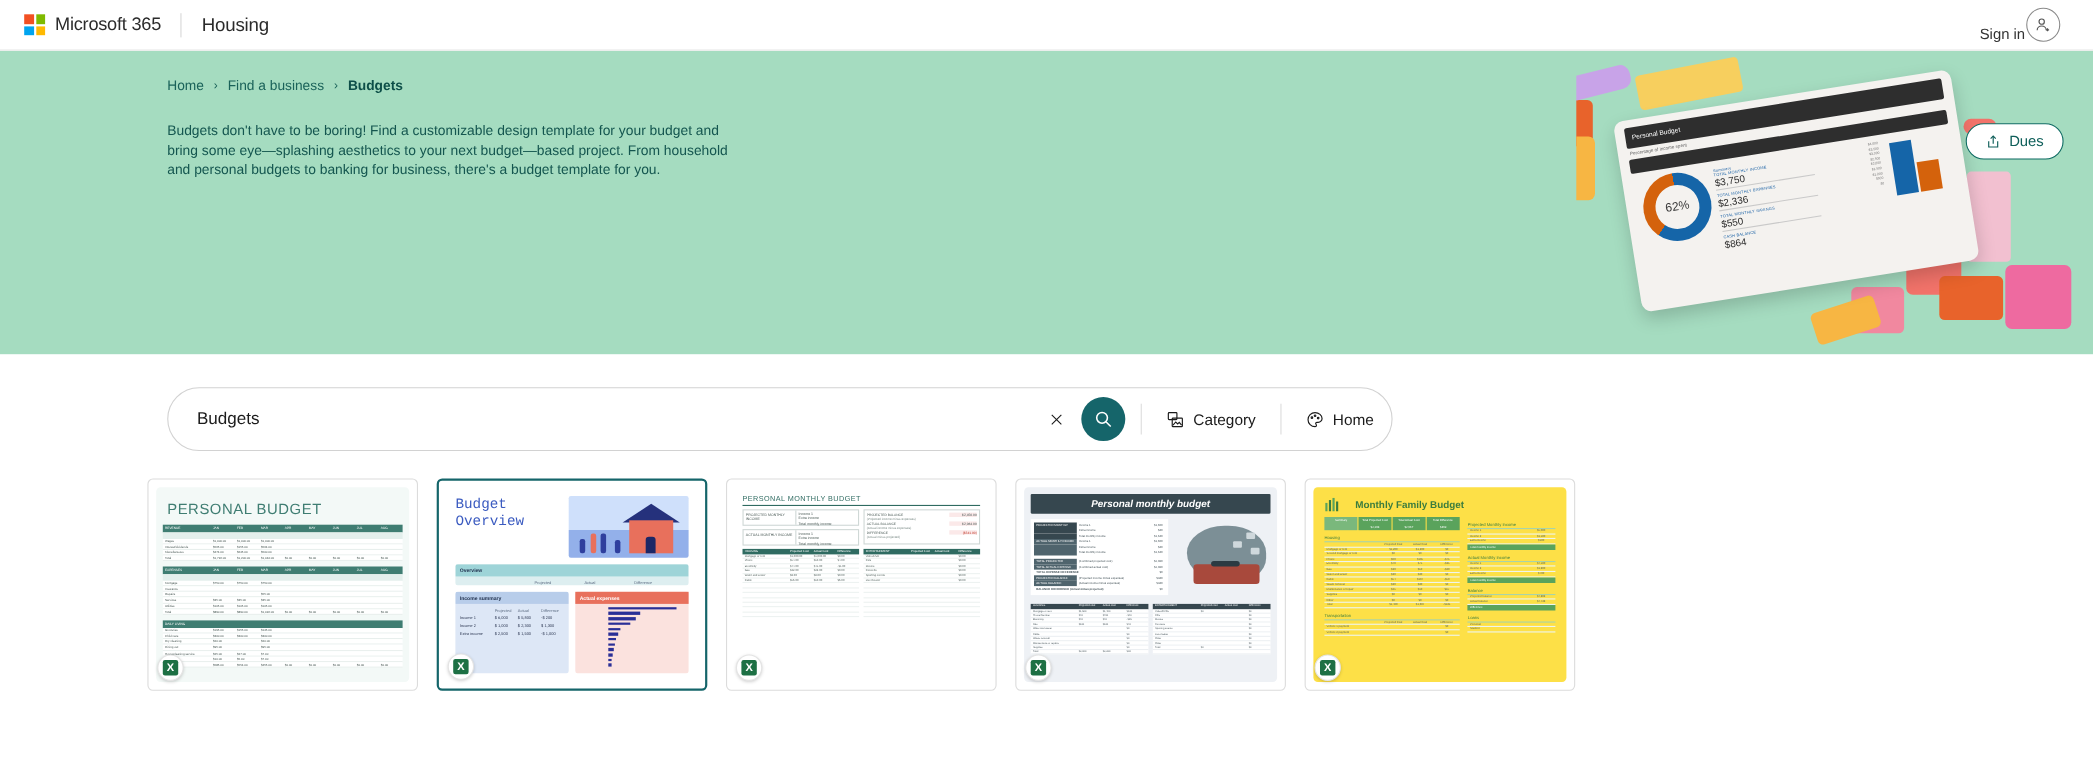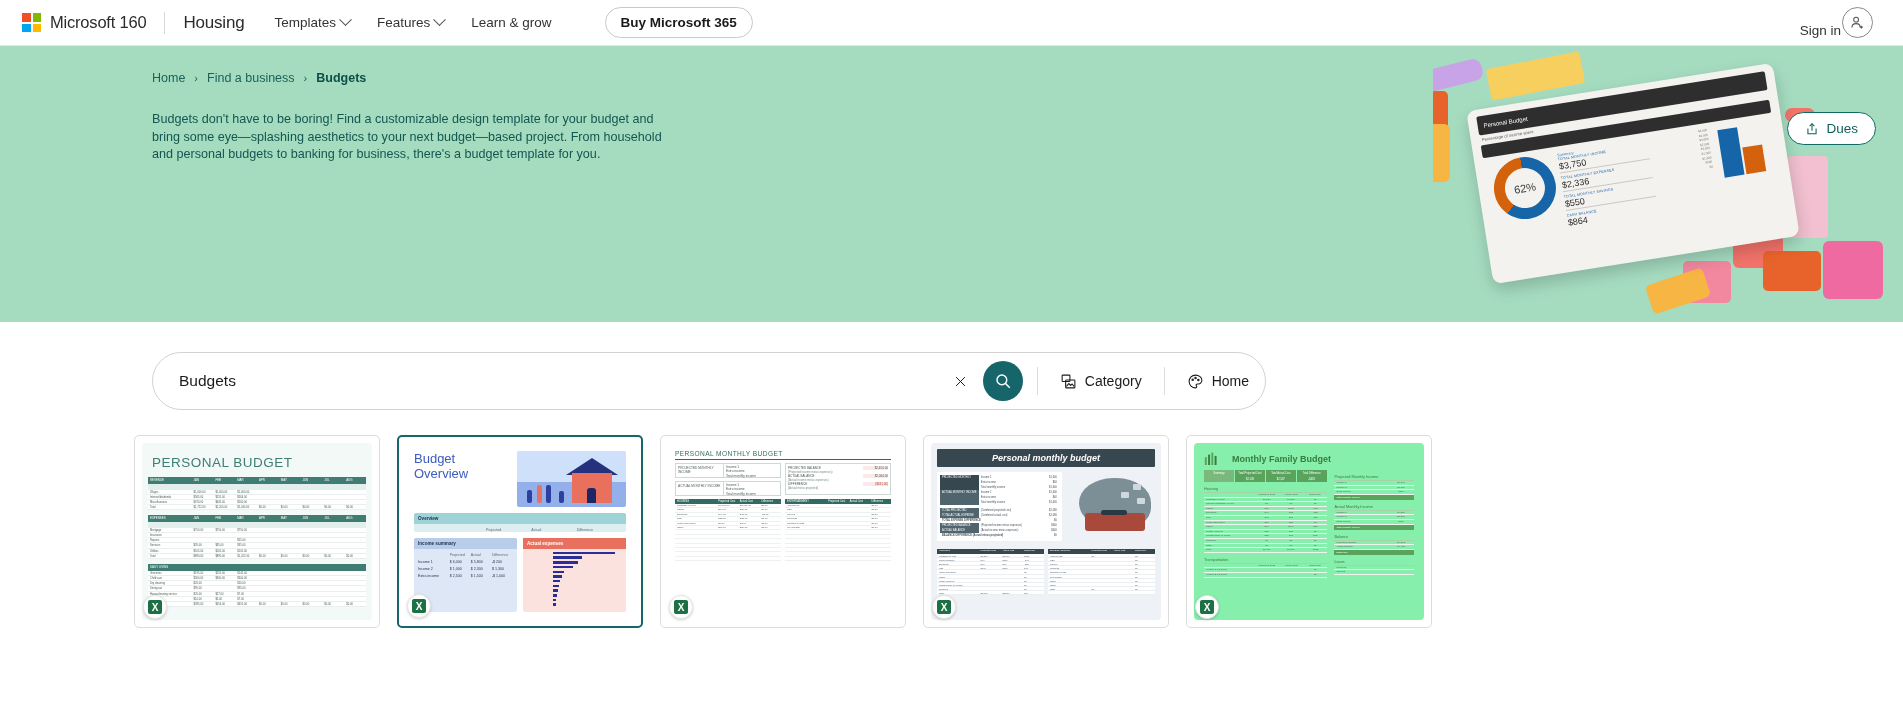--- a/index.html
+++ b/index.html
@@ -180,21 +180,21 @@
   .tbl .hdr { background: #3f7d72; height: 7px; display: flex; }
   .tbl .hdr span { font-size: 2.9px; color: #fff; padding-left: 2px; flex: 1; line-height: 7px; }
   .tbl .hdr span:first-child { flex: 2.1; }
   .tbl .sub { background: #e3efec; height: 5.5px; }
   .tbl .row { height: 5.2px; display: flex; border-bottom: .4px solid #e8efed; background:#fff;}
   .tbl .row span { font-size: 2.7px; color: #4a5a56; flex: 1; line-height: 5.2px; padding-left: 2px; }
   .tbl .row span:first-child { flex: 2.1; }
 
   
   .c2 { background: #fff; padding: 7px 8px; display: flex; flex-direction: column; }
-  .c2-top { display: flex; gap: 21px; }
+  .c2-top { display: flex; gap: 21px; font-family: Liberation Mono, monospace; }
   .c2-title { font-size: 13px; color: #3b5bc0; line-height: 15px; width: 82px; }
   .c2-illus { flex: 1; height: 56px; border-radius: 2px; background: linear-gradient(#cfe0fb 0 55%, #93b0ea 55% 100%); position: relative; overflow: hidden; }
   .house { position: absolute; right: 14px; bottom: 4px; width: 40px; height: 30px; background: #e8705c; }
   .roof { position: absolute; right: 8px; bottom: 32px; width: 0; height: 0; border-left: 26px solid transparent; border-right: 26px solid transparent; border-bottom: 17px solid #25317c; }
   .door { position:absolute; right: 30px; bottom: 4px; width: 9px; height: 15px; background: #1d2766; border-radius: 3px 3px 0 0;}
   .fig { position: absolute; bottom: 4px; width: 5px; background: #2f3f9e; border-radius: 2px; }
   .c2-panel { margin-top: 6px; border-radius: 2px; overflow: hidden; }
   .c2-ph { height: 11px; font-size: 4.6px; color: #22324f; padding-left: 4px; line-height: 11px; font-weight: bold; }
   .c2-body { padding: 3px 4px; }
   .c2-row { display: flex; font-size: 3.6px; color: #2a3550; line-height: 7px; }
@@ -236,21 +236,21 @@
   .c4-row .v2 { flex: .7; font-size: 2.6px; color: #46545a; text-align: right; padding-right: 2px; line-height: 5px; background:#fff;}
   .c4-tbl { margin-top: 4px; }
   .c4-tbl .h { background: #36474f; height: 4.6px; display: flex; }
   .c4-tbl .h span { font-size: 2.4px; color: #fff; flex: 1; line-height: 4.6px; padding-left: 2px; }
   .c4-tbl .h span:first-child { flex: 2; }
   .c4-tbl .r { height: 4.2px; display: flex; border-bottom: .3px solid #eceff2; background: #fff; }
   .c4-tbl .r span { font-size: 2.3px; color: #4a585e; flex: 1; line-height: 4.2px; padding-left: 2px; }
   .c4-tbl .r span:first-child { flex: 2; }
 
   
-  .c5 { background: #86efac; padding: 9px 10px; }
+  .c5 { background: #fde047; padding: 9px 10px; }
   .c5-head { display: flex; align-items: center; gap: 12px; margin-bottom: 5px; }
   .c5-title { font-size: 9px; color: #3b7c3e; font-weight: bold; }
   .c5-cols { display: flex; gap: 7px; }
   .c5-l { flex: 1.55; }
   .c5-r { flex: 1; }
   .c5-sum { display: flex; height: 12px; }
   .c5-sum div { flex: 1; font-size: 2.6px; color: #fff; text-align: center; line-height: 6px; padding-top: 1px; background: #5aa35c; margin-right: .6px;}
   .c5-sum div:first-child { background: #7ab87c; }
   .c5-sec { font-size: 3.8px; color: #3b7c3e; border-bottom: .5px solid #a8d3aa; margin-top: 5px; padding-bottom: 1px; }
   .c5-row { display: flex; height: 4.6px; border-bottom: .3px solid #eef5ee; }
@@ -263,38 +263,24 @@
 <body>
 
 <div class="topnav">
   <div class="ms-logo-wrap">
     <div class="ms-squares">
       <i style="background:#f25022"></i>
         <i style="background:#7fba00"></i>
       <i style="background:#00a4ef"></i>
         <i style="background:#ffb900"></i>
     </div>
-    <span class="brand-text">Microsoft 160</span>
+    <span class="brand-text">Microsoft 365</span>
   </div>
   <div class="nav-divider"></div>
   <span class="create-link">Housing</span>
-  <div class="nav-items">
-    <div class="nav-item">
-      <span>Templates</span>
-      <span class="chev"></span>
-    </div>
-    <div class="nav-item">
-      <span>Features</span>
-      <span class="chev"></span>
-    </div>
-    <div class="nav-item">
-      <span>Learn &amp; grow</span>
-    </div>
-    <div class="buy-btn">Buy Microsoft 365</div>
-  </div>
   <div class="nav-right">
     <span class="signin">Sign in</span>
     <div class="avatar-circle">
       <svg width="17" height="17" viewBox="0 0 24 24" fill="none" stroke="#555" stroke-width="1.5">
         <circle cx="10" cy="8" r="3.4"></circle>
           <path d="M4.2 19c0-3.3 2.7-5.4 5.8-5.4s5.8 2.1 5.8 5.4"></path>
         <path d="M17.5 16.5v4M15.5 18.5h4"></path>
       </svg>
     </div>
   </div>

